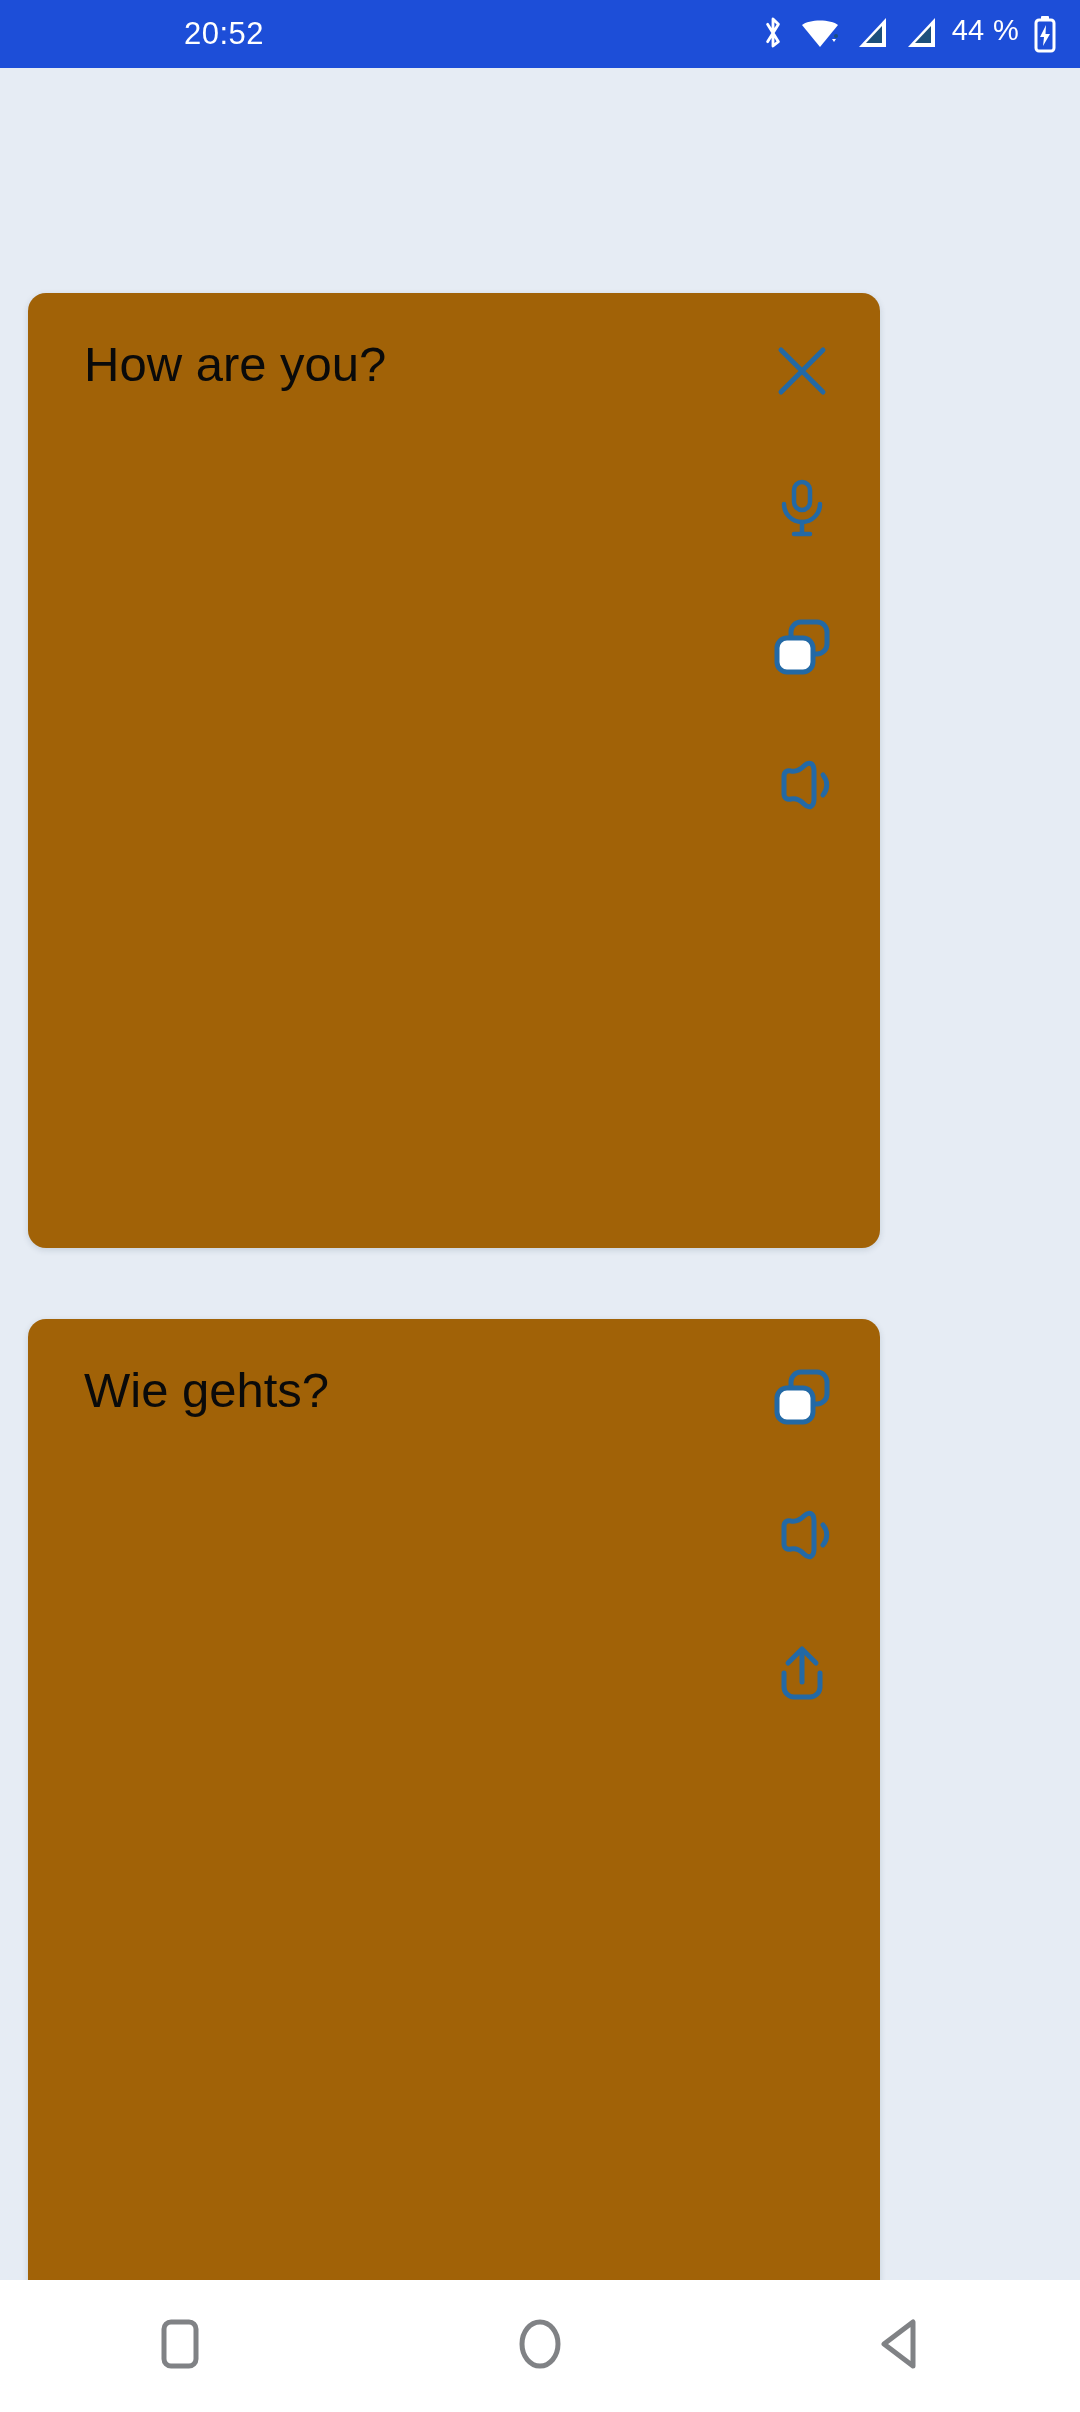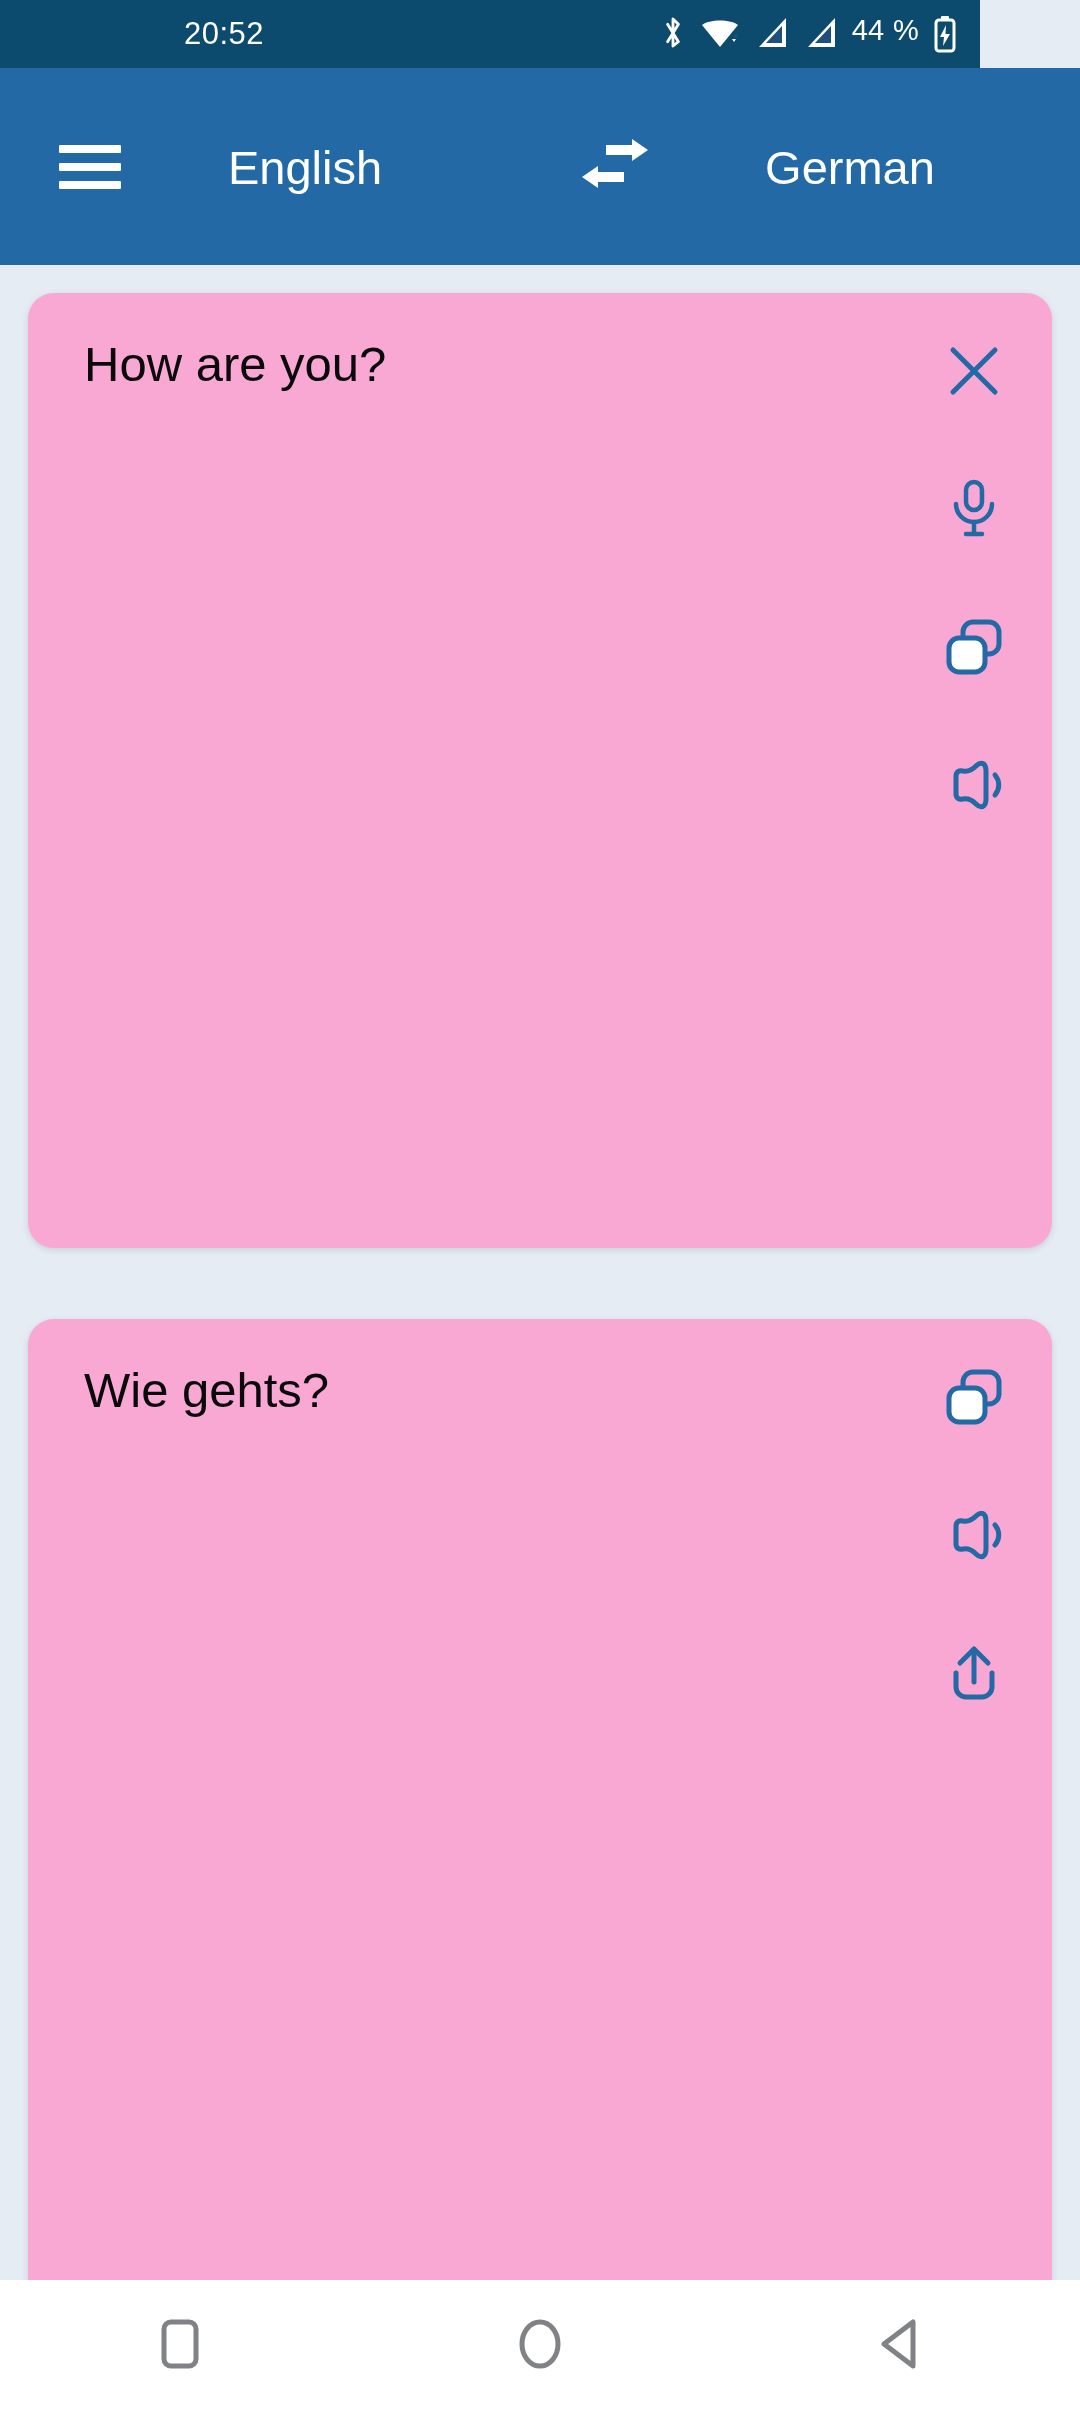--- a/index.html
+++ b/index.html
@@ -6,22 +6,22 @@
   html, body {
     width:1080px; height:2412px;
     font-family:"Liberation Sans", sans-serif;
     background:#e6ecf4;
     overflow:hidden;
   }
   #screen { position:relative; width:1080px; height:2412px; background:#e6ecf4; }
 
   
   .status-bar{
-    position:absolute; top:0; left:0; width:980px; height:68px;
-    background:#0c4a6e; color:#ffffff;
+    position:absolute; top:0; left:0; width:1080px; height:68px;
+    background:#1d4ed8; color:#ffffff;
     display:flex; align-items:center;
   }
   .status-time{
     position:absolute; left:184px; top:50%; transform:translateY(-50%);
     font-size:31px; letter-spacing:.5px; color:#fff; font-weight:400;
   }
   .status-right{
     position:absolute; right:22px; top:50%; transform:translateY(-50%);
     display:flex; align-items:flex-start; gap:13px;
   }
@@ -55,22 +55,22 @@
     padding-right:30px;
   }
   .swap-btn{
     position:absolute; left:560px; top:50%; transform:translateY(-50%);
     width:110px; height:90px; display:flex; align-items:center; justify-content:center;
     cursor:pointer;
   }
 
   
   .card{
-    position:absolute; left:28px; width:1024px;
-    background:#f9a8d4; border-radius:26px;
+    position:absolute; left:28px; width:852px;
+    background:#a16207; border-radius:18px;
     box-shadow:0 2px 6px rgba(40,60,90,.16);
   }
   #card-source{ top:293px; height:955px; }
   #card-target{ top:1278px; height:1000px;margin-top:41px; }
 
   .card-text{
     position:absolute; left:56px; top:40px; right:150px;
     font-size:49px; line-height:1.28; color:#0a0a0a;
     word-wrap:break-word;
   }
@@ -141,45 +141,20 @@
         <svg width="26" height="40" viewBox="0 0 26 40">
           <rect x="4" y="6" width="18" height="31" rx="3" fill="none" stroke="#fff" stroke-width="3"></rect>
           <rect x="9" y="2" width="8" height="4" rx="1" fill="#fff"></rect>
           <path d="M14 11 L8 23 L12 23 L11 32 L18 20 L13.5 20 Z" fill="#fff"></path>
         </svg>
       </span>
 
     </div>
   </div>
 
-  <div class="app-bar">
-
-    <div class="menu-btn">
-      <div class="menu-bars">
-        <span></span>
-          <span></span>
-          <span></span>
-      </div>
-    </div>
-
-    <div class="lang-src">English</div>
-
-    <div class="swap-btn">
-      <span>
-        <svg width="78" height="62" viewBox="0 0 78 62">
-          <path d="M30 16 L62 16" stroke="#fff" stroke-width="10" stroke-linecap="butt"></path>
-          <path d="M56 5 L72 16 L56 27 Z" fill="#fff"></path>
-          <path d="M16 43 L48 43" stroke="#fff" stroke-width="10" stroke-linecap="butt"></path>
-          <path d="M22 32 L6 43 L22 54 Z" fill="#fff"></path>
-        </svg>
-      </span>
-    </div>
-
-    <div class="lang-tgt">German</div>
-  </div>
 
   <div class="card" id="card-source">
 
     <div class="card-text" placeholder="Enter text">How are you?</div>
 
     <div class="icon-col">
 
       <div class="icon-btn">
         <span>
           <svg width="60" height="60" viewBox="0 0 60 60">

